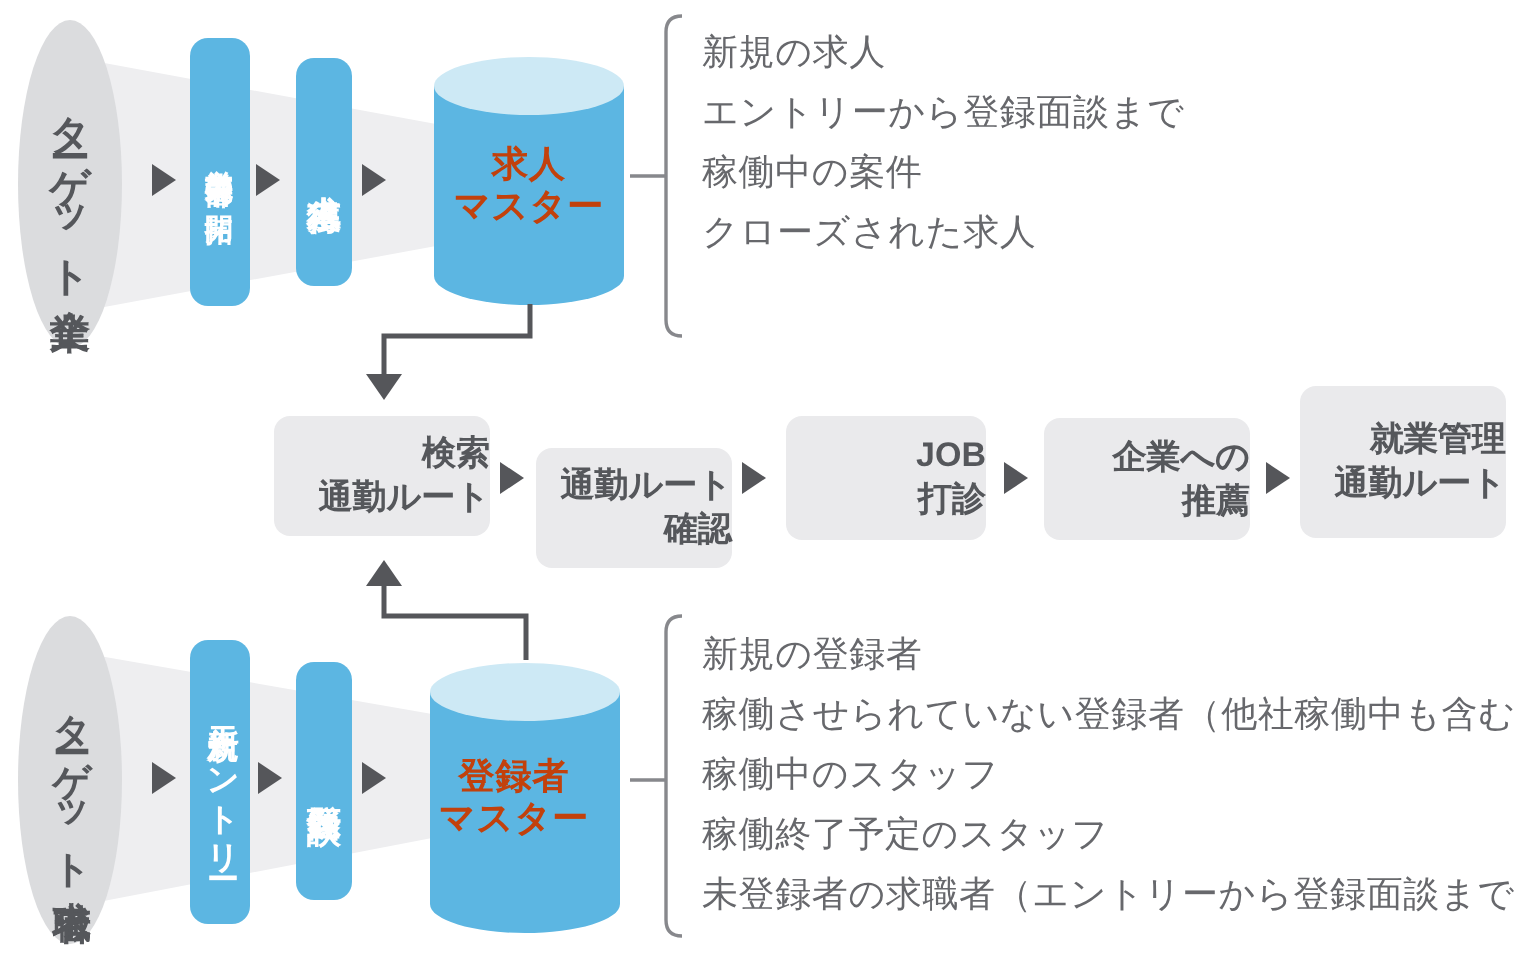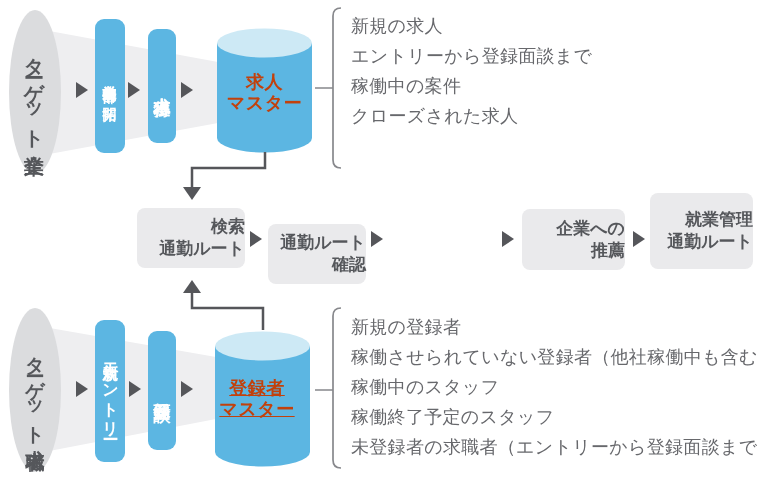--- a/index.html
+++ b/index.html
@@ -114,20 +114,24 @@
   <div class="abs gbox" style="left:137px;top:208px;width:108px;height:60px;">
     <div>検索</div>
     <div>通勤ルート</div>
   </div>
 
   <div class="abs gbox" style="left:268px;top:224px;width:98px;height:60px;">
     <div>通勤ルート</div>
     <div>確認</div>
   </div>
 
+  <div class="abs gbox" style="left:393px;top:208px;width:100px;height:62px;">
+    <div>JOB</div>
+    <div>打診</div>
+  </div>
 
   <div class="abs gbox" style="left:522px;top:209px;width:103px;height:61px;">
     <div>企業への</div>
     <div>推薦</div>
   </div>
 
   <div class="abs gbox" style="left:650px;top:193px;width:103px;height:76px;">
     <div>就業管理</div>
     <div>通勤ルート</div>
   </div>
@@ -137,21 +141,21 @@
   </div>
 
   <div class="abs vbar fs16" style="left:95px;top:320px;width:30px;height:142px;">
     <span>新規エントリー</span>
   </div>
 
   <div class="abs vbar fs17" style="left:148px;top:331px;width:28px;height:119px;">
     <span>登録面談</span>
   </div>
 
-  <div class="abs cyl-label" style="left:215px;top:378px;width:84px;text-decoration:underline;">
+  <div class="abs cyl-label" style="left:215px;top:378px;width:84px;">
     <div>登録者</div>
     <div>マスター</div>
   </div>
 
   <div class="abs list" style="left:351px;top:312px;">
     <div class="li">新規の登録者</div>
     <div class="li">稼働させられていない登録者（他社稼働中も含む）</div>
     <div class="li">稼働中のスタッフ</div>
     <div class="li">稼働終了予定のスタッフ</div>
     <div class="li">未登録者の求職者（エントリーから登録面談まで）</div>

